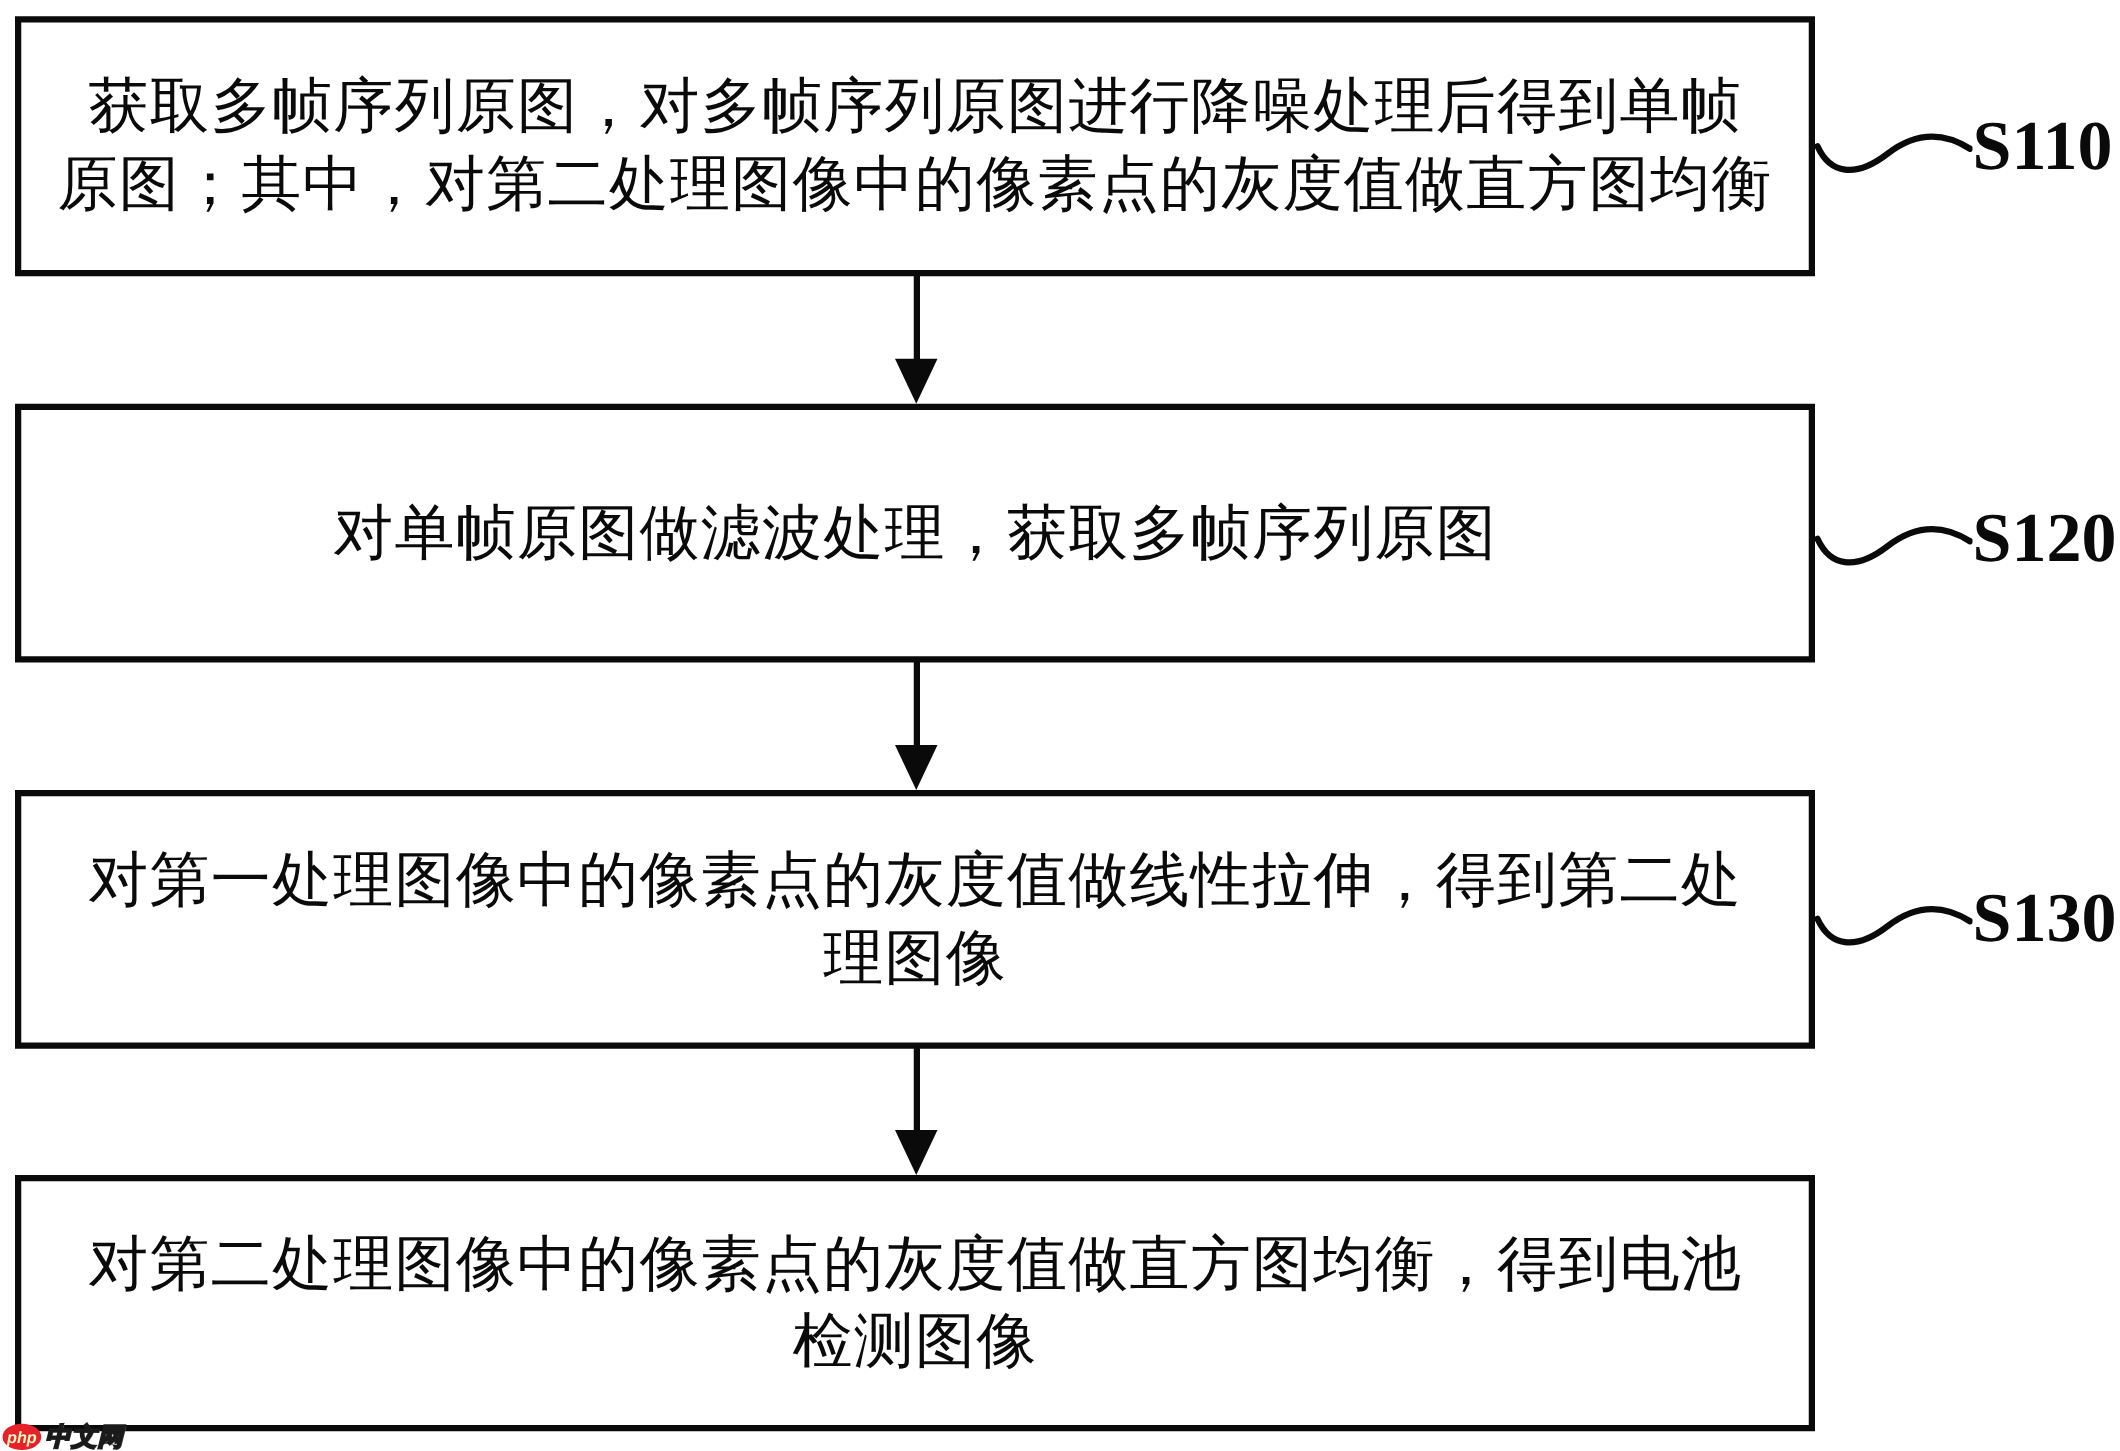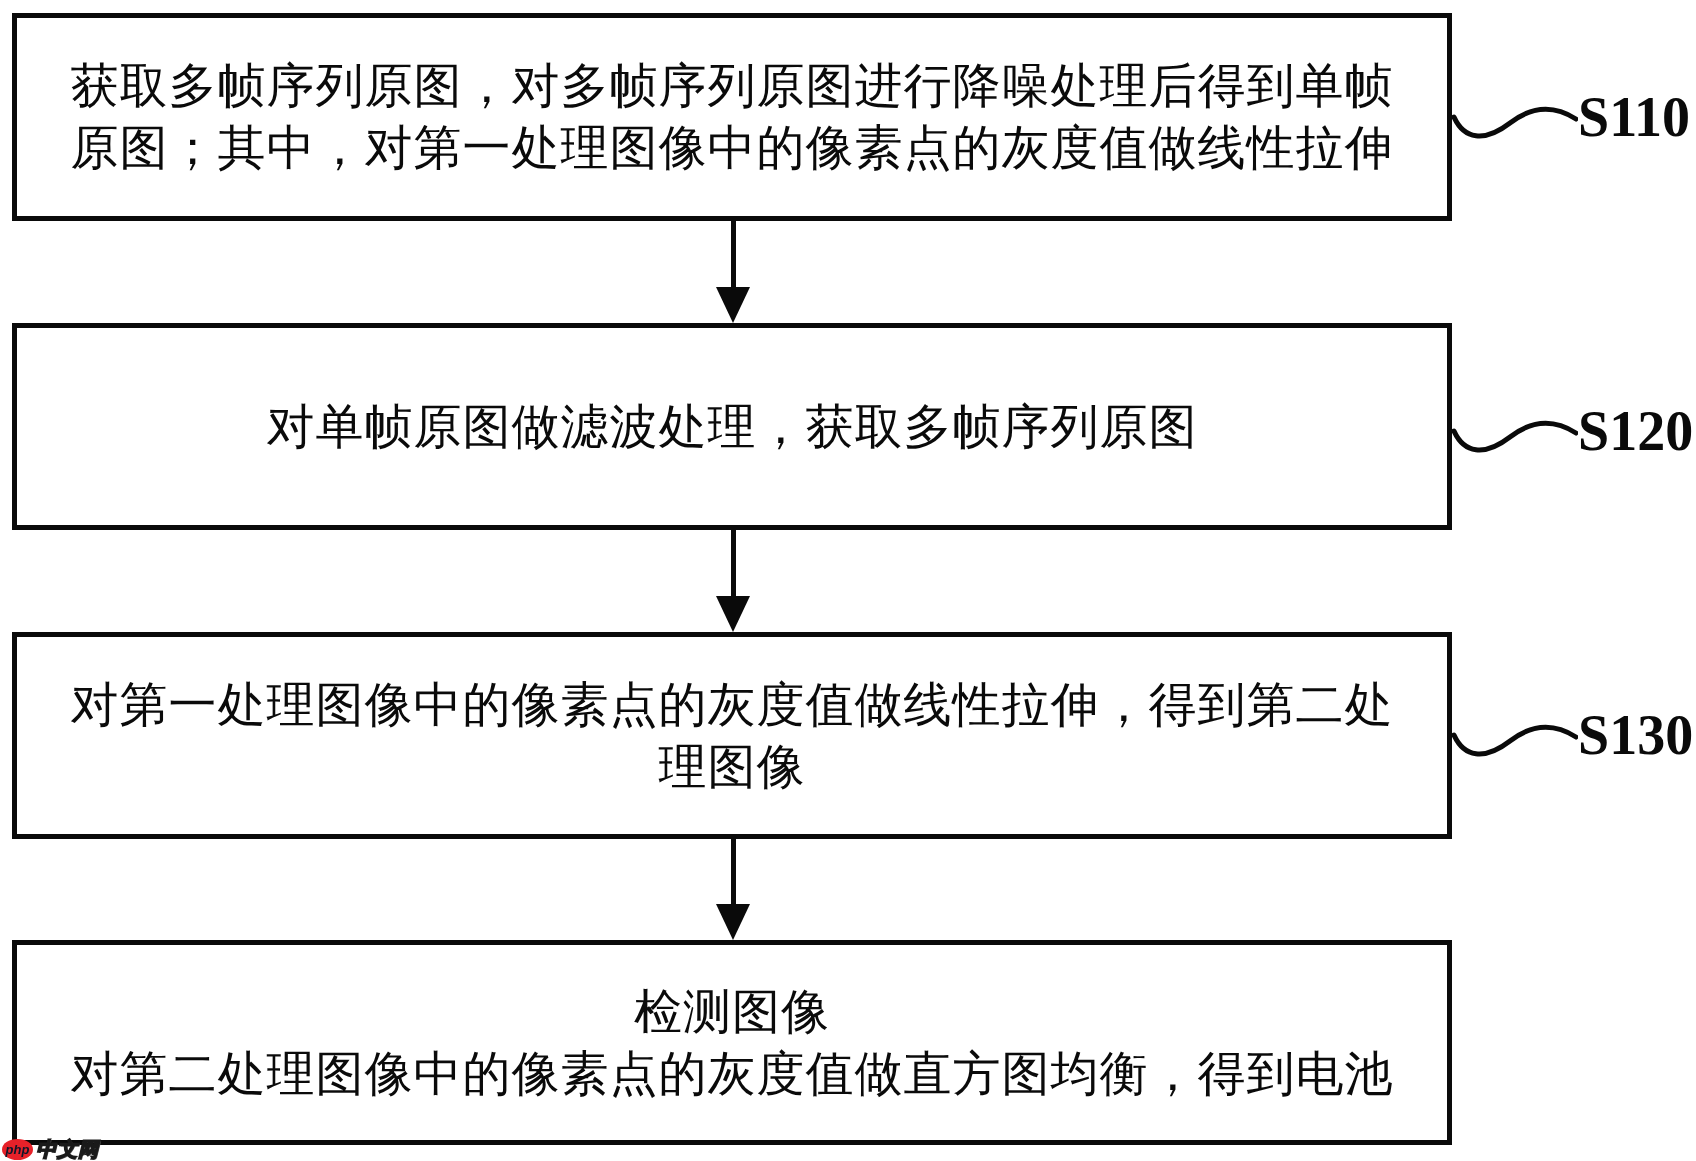--- a/index.html
+++ b/index.html
@@ -77,40 +77,40 @@
   .watermark{
     position:absolute;left:2px;top:1138px;height:23px;
     display:flex;align-items:center;gap:3px;
     font-family:"Liberation Sans","DejaVu Sans",sans-serif;
   }
   .wm-badge{
     width:31px;height:21px;
     background:#e62129;
     border-radius:50%;
     display:flex;align-items:center;justify-content:center;
-    color:#0f172a;
+    color:#fef9c3;
     font-size:13px;font-weight:bold;font-style:italic;
     letter-spacing:0;
   }
   .wm-text{
     font-size:20px;font-weight:bold;font-style:italic;
     color:#ffffff;
     -webkit-text-stroke:1.5px #1a1a1a;
     text-shadow:1px 1px 0 #555;
     letter-spacing:1px;
   }
 </style>
 </head>
 <body>
 
 <div class="canvas">
 
   <div class="step-box" id="box1">
     <div class="line">获取多帧序列原图，对多帧序列原图进行降噪处理后得到单帧</div>
-    <div class="line">原图；其中，对第一处理图像中的像素点的灰度值做线性拉伸</div>
+    <div class="line">原图；其中，对第二处理图像中的像素点的灰度值做直方图均衡</div>
   </div>
 
   <div class="arrow" id="arrow1">
     <div class="shaft"></div>
     <div class="head"></div>
   </div>
 
   <div class="step-box" id="box2">
     <div class="line">对单帧原图做滤波处理，获取多帧序列原图</div>
   </div>
@@ -124,22 +124,22 @@
     <div class="line">对第一处理图像中的像素点的灰度值做线性拉伸，得到第二处</div>
     <div class="line">理图像</div>
   </div>
 
   <div class="arrow" id="arrow3">
     <div class="shaft"></div>
     <div class="head"></div>
   </div>
 
   <div class="step-box" id="box4">
+    <div class="line">对第二处理图像中的像素点的灰度值做直方图均衡，得到电池</div>
     <div class="line">检测图像</div>
-    <div class="line">对第二处理图像中的像素点的灰度值做直方图均衡，得到电池</div>
   </div>
 
   <div class="step-ref" id="ref1">
     <svg width="126" height="64" viewBox="0 0 126 64">
       <path d="M 2 32 C 12 54, 32 58, 58 38 C 80 21, 102 20, 124 34" fill="none" stroke="#0a0a0a" stroke-width="5" stroke-linecap="round"></path>
     </svg>
     <span class="ref-label">S110</span>
   </div>
 
   <div class="step-ref" id="ref2">

